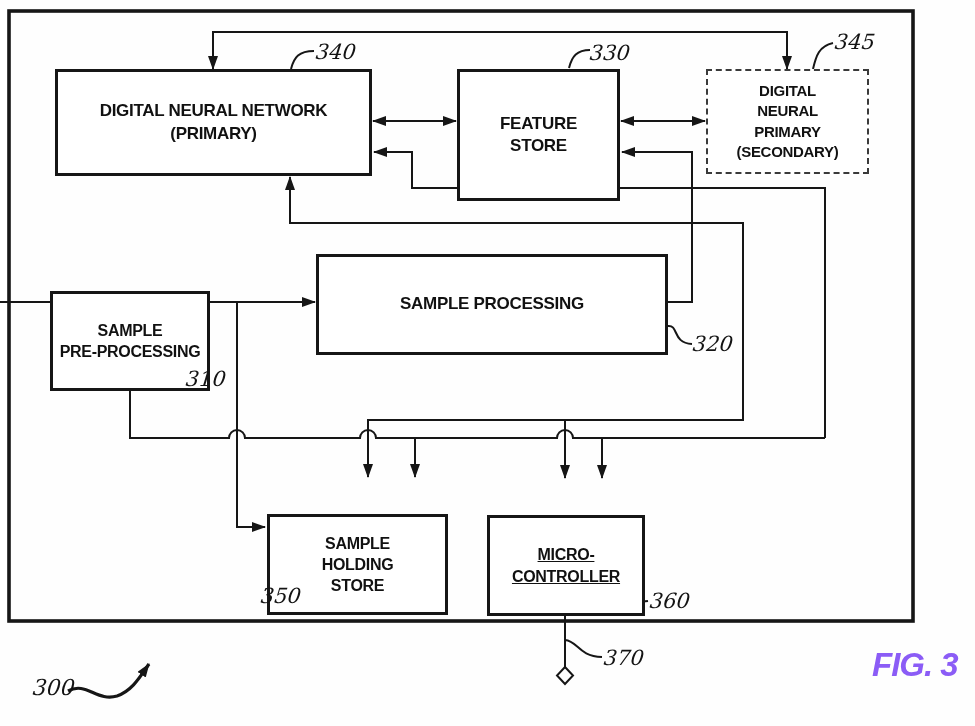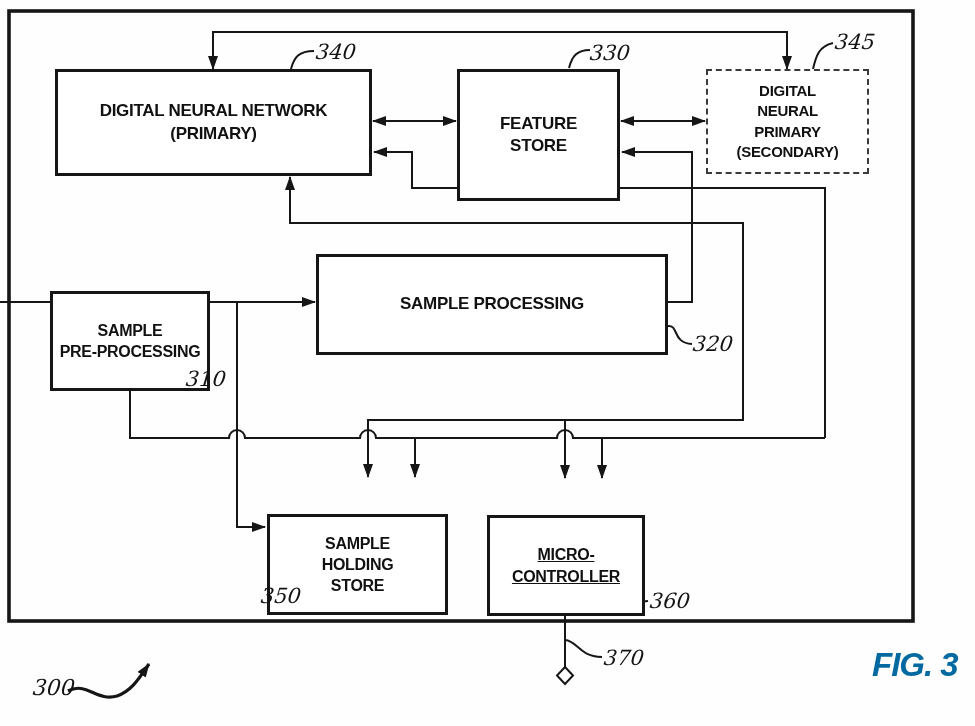--- a/index.html
+++ b/index.html
@@ -15,21 +15,21 @@
     box-sizing:border-box;
   }
   .box span{display:block;}
   .dashed{border:2px dashed #3a3a3a;}
   .ref{
     position:absolute;font-family:"DejaVu Serif",serif;font-style:italic;
     font-size:21px;color:#131313;transform:skewX(-6deg);white-space:nowrap;
   }
   .figlabel{
     position:absolute;left:872px;top:646px;font-family:"Liberation Sans",sans-serif;
-    font-style:italic;font-weight:bold;font-size:33px;letter-spacing:-1px;color:#0369a1;
+    font-style:italic;font-weight:bold;font-size:33px;letter-spacing:-1px;color:#8b5cf6;
   }
   .t17{font-size:17px;}
   .t16{font-size:16px;margin-top:36px;}
   .t15{font-size:15px;line-height:1.35;}
 </style>
 </head>
 <body>
 
 <div id="stage">
 

